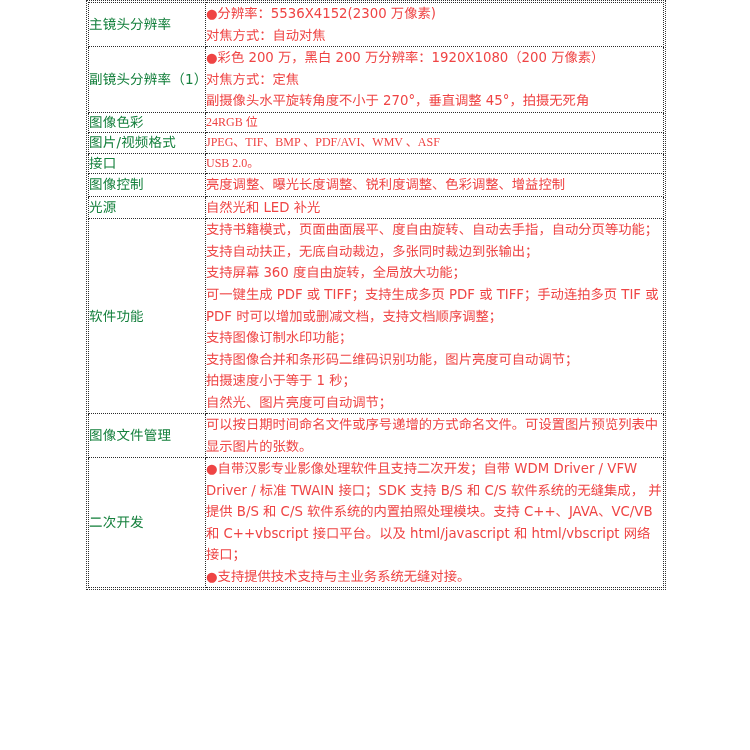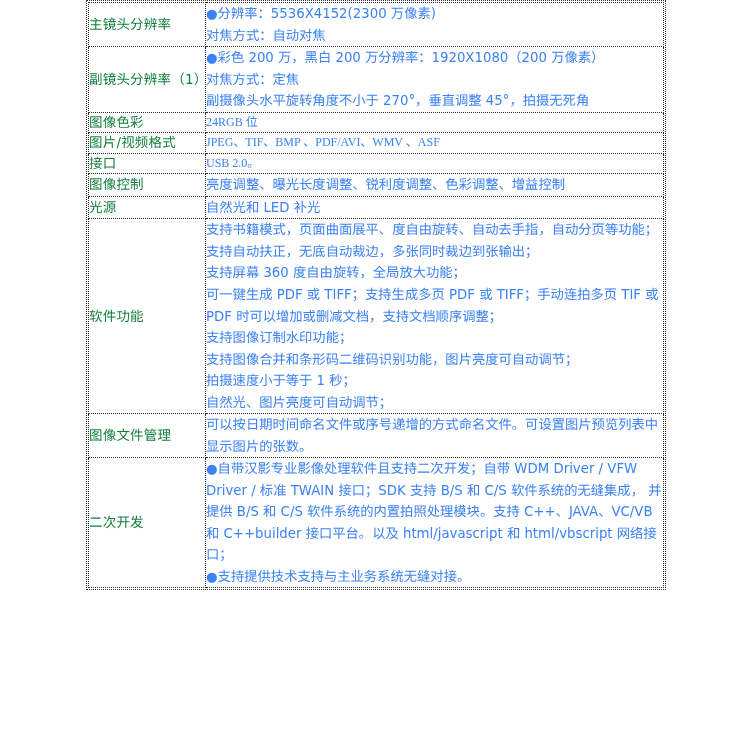--- a/index.html
+++ b/index.html
@@ -56,21 +56,21 @@
     font-size: 13.5px;
     line-height: 1.45;
     letter-spacing: 0.2px;
     color: #15803d;
   }
 
   td.value-cell {
     padding: 6px 6px 6px 8px;
     font-size: 13.5px;
     line-height: 1.62;
-    color: #3b82f6;
+    color: #ef4444;
   }
 
   .value-cell .line {
     display: block;
     white-space: normal;
     font-family: "DejaVu Sans", "Liberation Sans", sans-serif;
     font-size: 13.3px;
   }
 
   
@@ -173,21 +173,21 @@
       <tr>
         <td class="label-cell">图像文件管理</td>
         <td class="value-cell">
           <span class="line">可以按日期时间命名文件或序号递增的方式命名文件。可设置图片预览列表中显示图片的张数。</span>
         </td>
       </tr>
 
       <tr>
         <td class="label-cell">二次开发</td>
         <td class="value-cell">
-          <span class="line"><span>●自带汉影专业影像处理软件且支持二次开发；自带 WDM Driver / VFW Driver / 标准 TWAIN 接口；SDK 支持 B/S 和 C/S 软件系统的无缝集成， 并提供 B/S 和 C/S 软件系统的内置拍照处理模块。支持 C++、JAVA、VC/VB 和 C++builder 接口平台。以及 </span><span class="spellerror">html/javascript</span><span> 和 </span><span class="spellerror">html/vbscript</span><span> 网络接口；</span></span>
+          <span class="line"><span>●自带汉影专业影像处理软件且支持二次开发；自带 WDM Driver / VFW Driver / 标准 TWAIN 接口；SDK 支持 B/S 和 C/S 软件系统的无缝集成， 并提供 B/S 和 C/S 软件系统的内置拍照处理模块。支持 C++、JAVA、VC/VB 和 C++vbscript 接口平台。以及 </span><span class="spellerror">html/javascript</span><span> 和 </span><span class="spellerror">html/vbscript</span><span> 网络接口；</span></span>
           <span class="line">●支持提供技术支持与主业务系统无缝对接。</span>
         </td>
       </tr>
 
     </tbody>
   </table>
 
 </div>
 
 </body></html>

